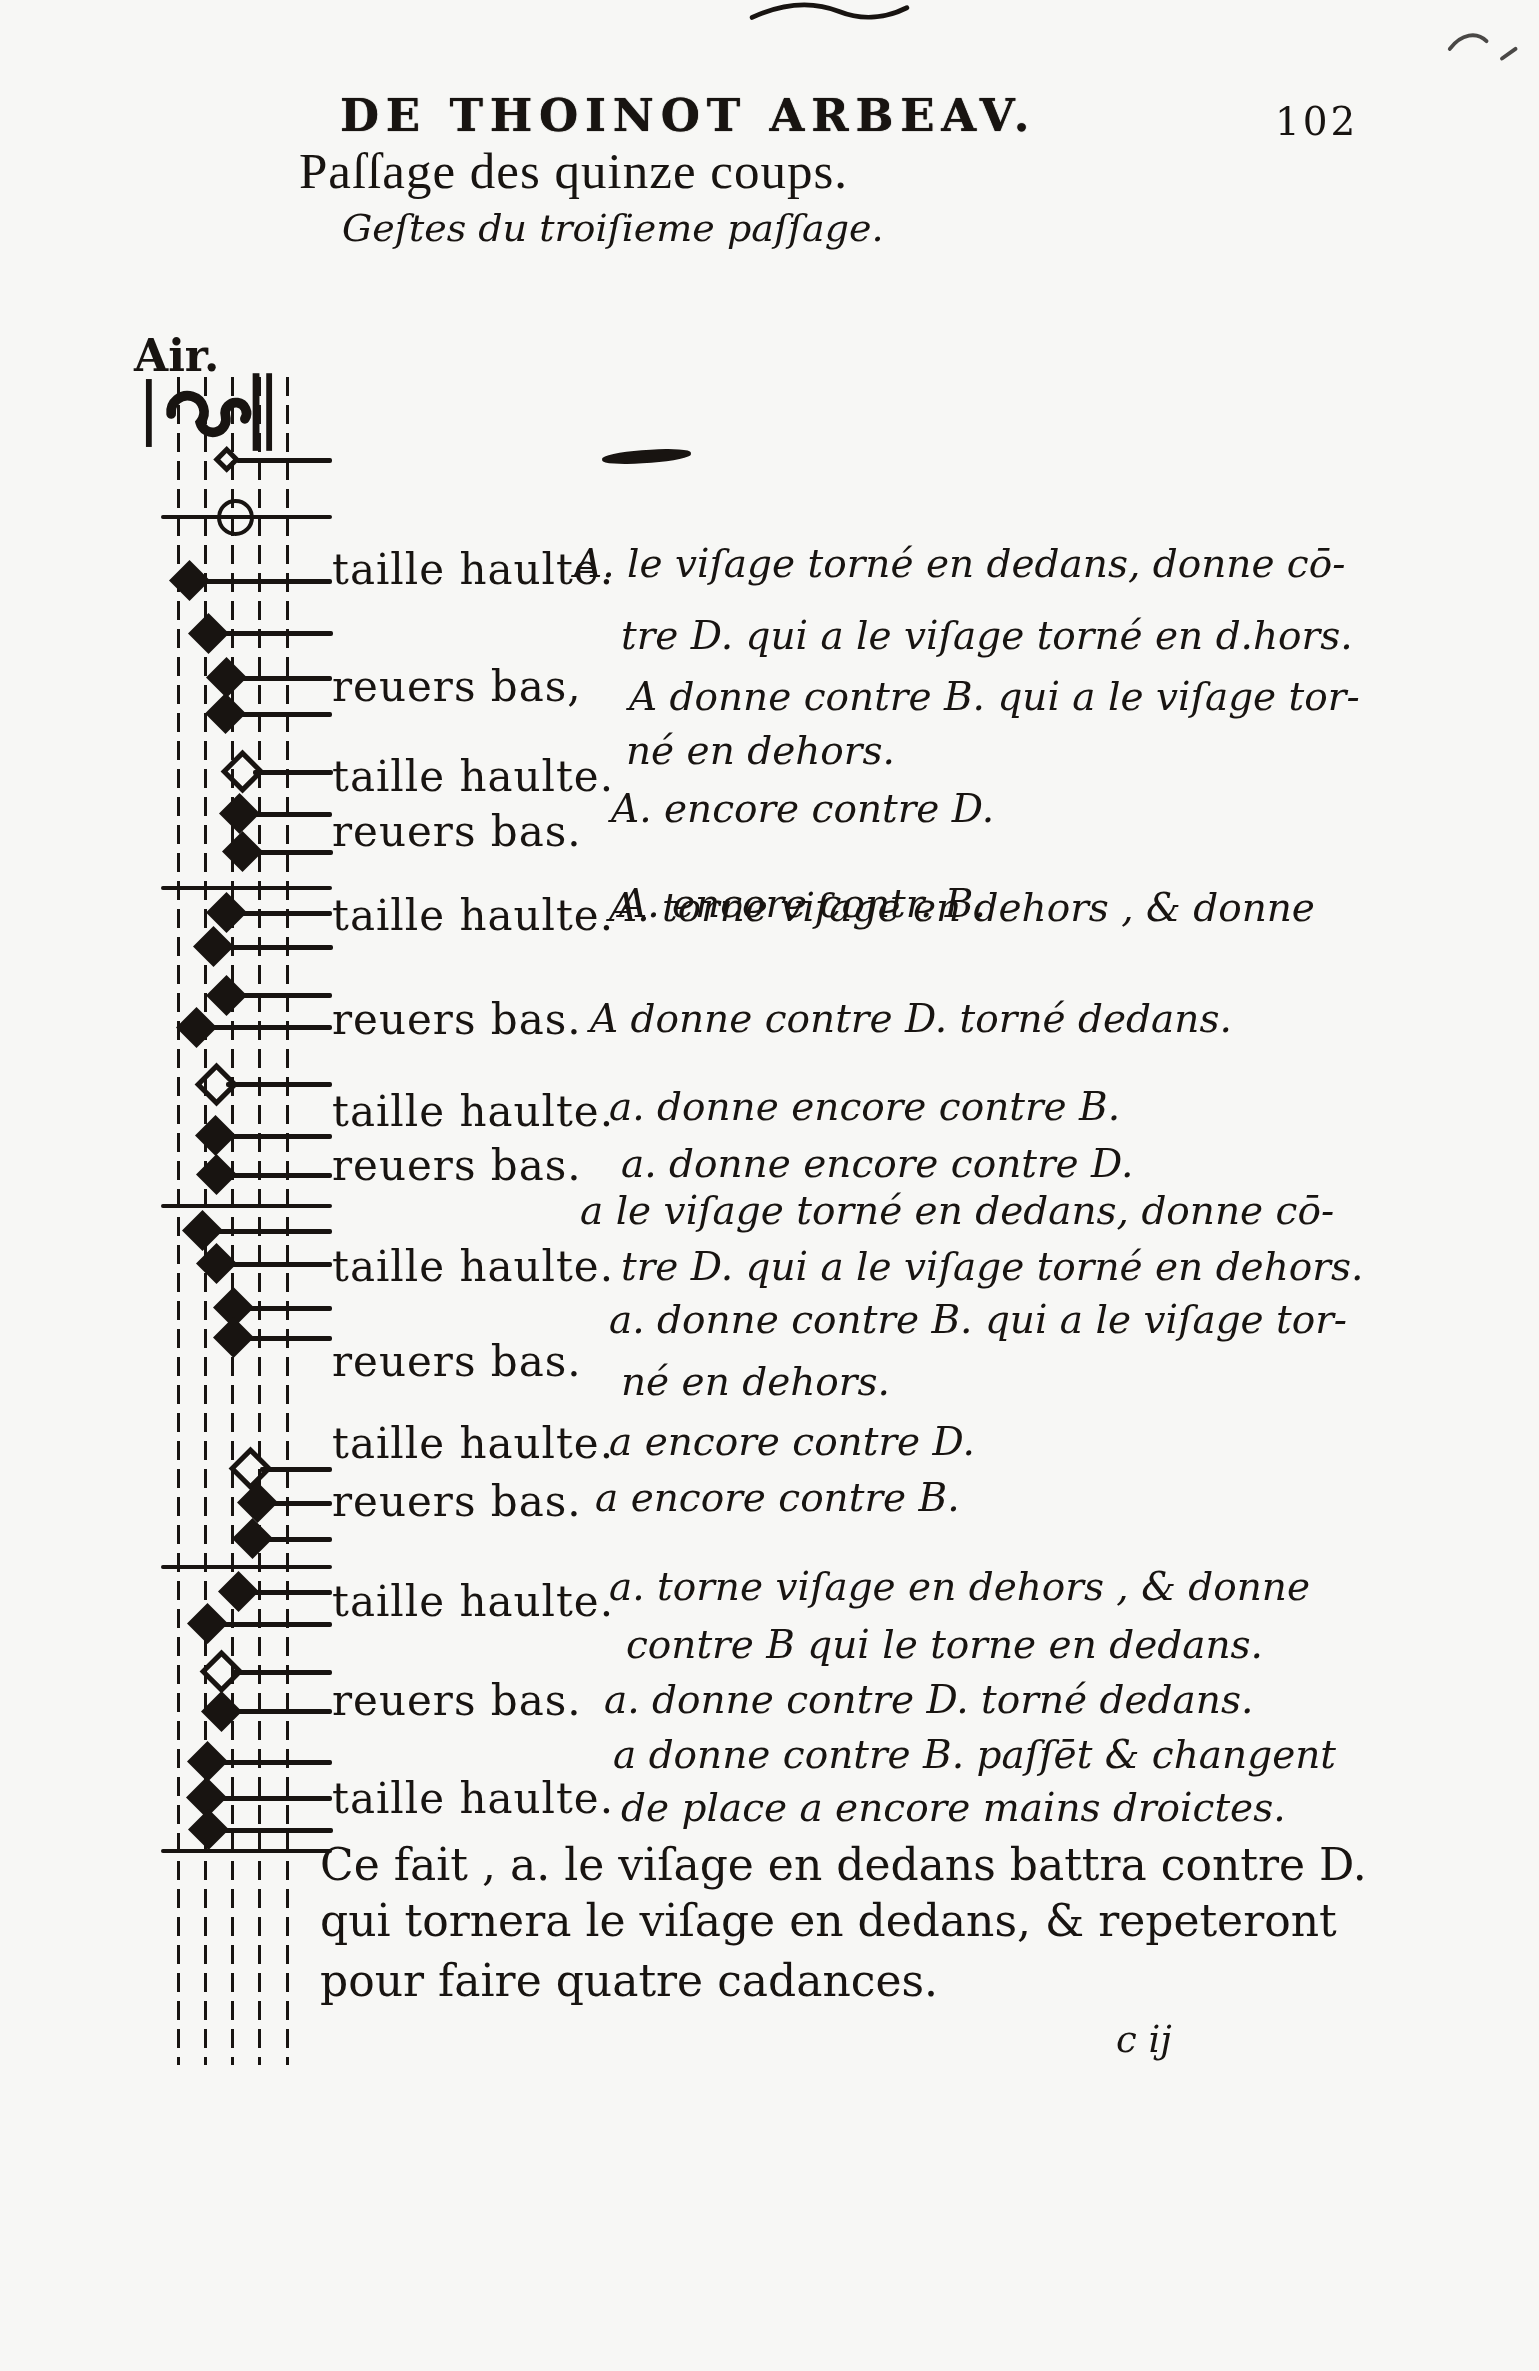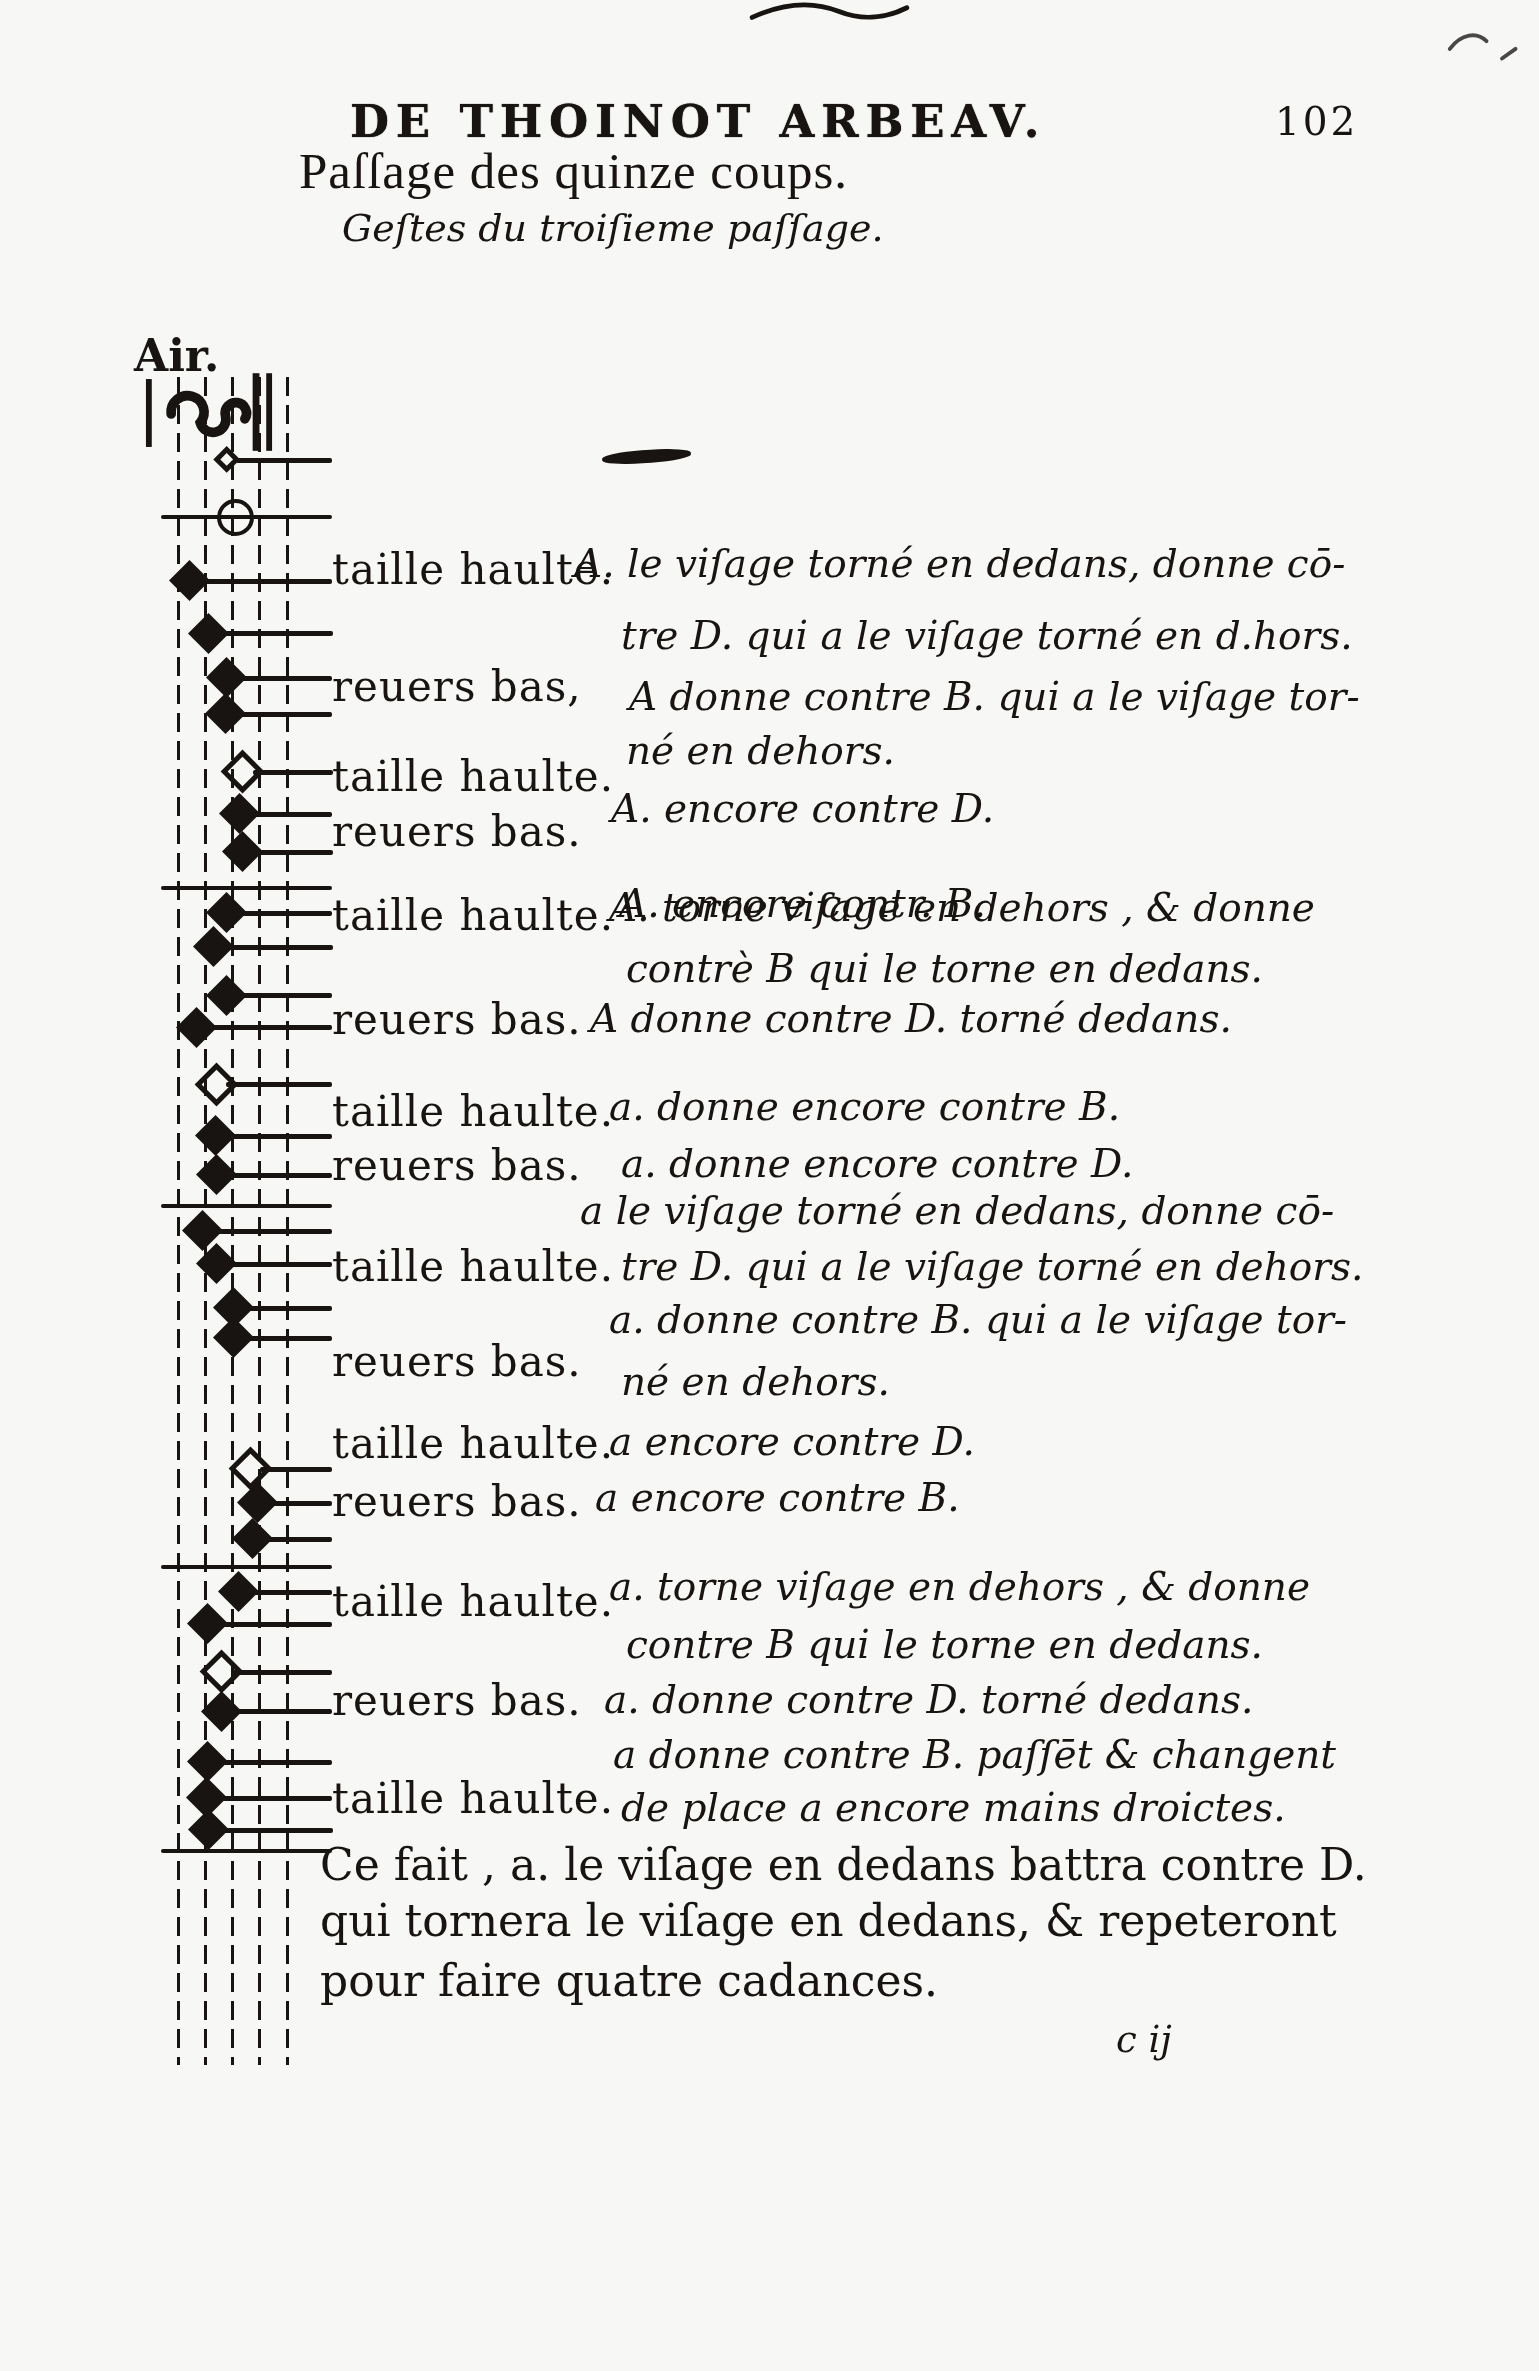--- a/index.html
+++ b/index.html
@@ -57,21 +57,21 @@
 <div class="page">
 
   <div class="speckles"></div>
   <svg class="abs" style="left:747px; top:0px;" width="165" height="29" viewBox="0 0 170 30">
     <path d="M5,18 C40,2 70,2 95,12 C120,22 145,18 165,8" fill="none" stroke="#181411" stroke-width="5" stroke-linecap="round"></path>
   </svg>
   <svg class="abs" style="left:1444px; top:15.5px;" width="87" height="58" viewBox="0 0 90 60">
     <path d="M6,34 C18,18 34,16 44,26 M60,44 l14,-10" fill="none" stroke="#4a4846" stroke-width="4" stroke-linecap="round"></path>
   </svg>
 
-  <div class="abs header-title" style="left:340px; top:95px;margin-left:10px;">DE THOINOT ARBEAV.</div>
+  <div class="abs header-title" style="left:340px; top:89px;">DE THOINOT ARBEAV.</div>
   <div class="abs page-number" style="left:1275px; top:99px;">102</div>
   <div class="abs section-title" style="left:299px; top:142px;font-family:Liberation Serif, serif;">Paſſage des quinze coups.</div>
 
   <div class="abs gestes-heading" style="left:342px; top:206px;">Geſtes du troiſieme paſſage.</div>
   <div class="abs air-label" style="left:134px; top:330px;">Air.</div>
   <div class="abs ink-dash" style="left:602px; top:450px;"></div>
 
   <div class="staff">
     <svg class="abs" style="left:-31px; top:-3.9px;" width="130" height="80" viewBox="0 0 134 82">
       <rect x="2" y="6" width="6" height="70" fill="#181411"></rect>
@@ -166,21 +166,20 @@
   <div class="abs label-line" style="left:332px; top:1676px;">reuers bas.</div>
   <div class="abs label-line" style="left:332px; top:1774px;">taille haulte.</div>
 
   <div class="abs gesture-line" style="left:574px; top:541px;">A. le viſage torné en dedans, donne cō-</div>
   <div class="abs gesture-line" style="left:621px; top:613px;">tre D. qui a le viſage torné en d.hors.</div>
   <div class="abs gesture-line" style="left:629px; top:674px;">A donne contre B. qui a le viſage tor-</div>
   <div class="abs gesture-line" style="left:626px; top:728px;">né en dehors.</div>
   <div class="abs gesture-line" style="left:611px; top:786px;">A. encore contre D.</div>
   <div class="abs gesture-line" style="left:619px; top:841px;margin-top:40px;">A. encore contr. B.</div>
   <div class="abs gesture-line" style="left:609px; top:885px;">A. torne viſage en dehors , &amp; donne</div>
-  <div class="abs gesture-line" style="left:626px; top:946px;">contrè B qui le torne en dedans.</div>
   <div class="abs gesture-line" style="left:590px; top:996px;">A donne contre D. torné dedans.</div>
   <div class="abs gesture-line" style="left:609px; top:1084px;">a. donne encore contre B.</div>
   <div class="abs gesture-line" style="left:621px; top:1141px;">a. donne encore contre D.</div>
   <div class="abs gesture-line" style="left:580px; top:1188px;">a le viſage torné en dedans, donne cō-</div>
   <div class="abs gesture-line" style="left:621px; top:1244px;">tre D. qui a le viſage torné en dehors.</div>
   <div class="abs gesture-line" style="left:609px; top:1297px;">a. donne contre B. qui a le viſage tor-</div>
   <div class="abs gesture-line" style="left:621px; top:1359px;">né en dehors.</div>
   <div class="abs gesture-line" style="left:609px; top:1419px;">a encore contre D.</div>
   <div class="abs gesture-line" style="left:595px; top:1475px;text-align:right;">a encore contre B.</div>
   <div class="abs gesture-line" style="left:609px; top:1564px;">a. torne viſage en dehors , &amp; donne</div>

